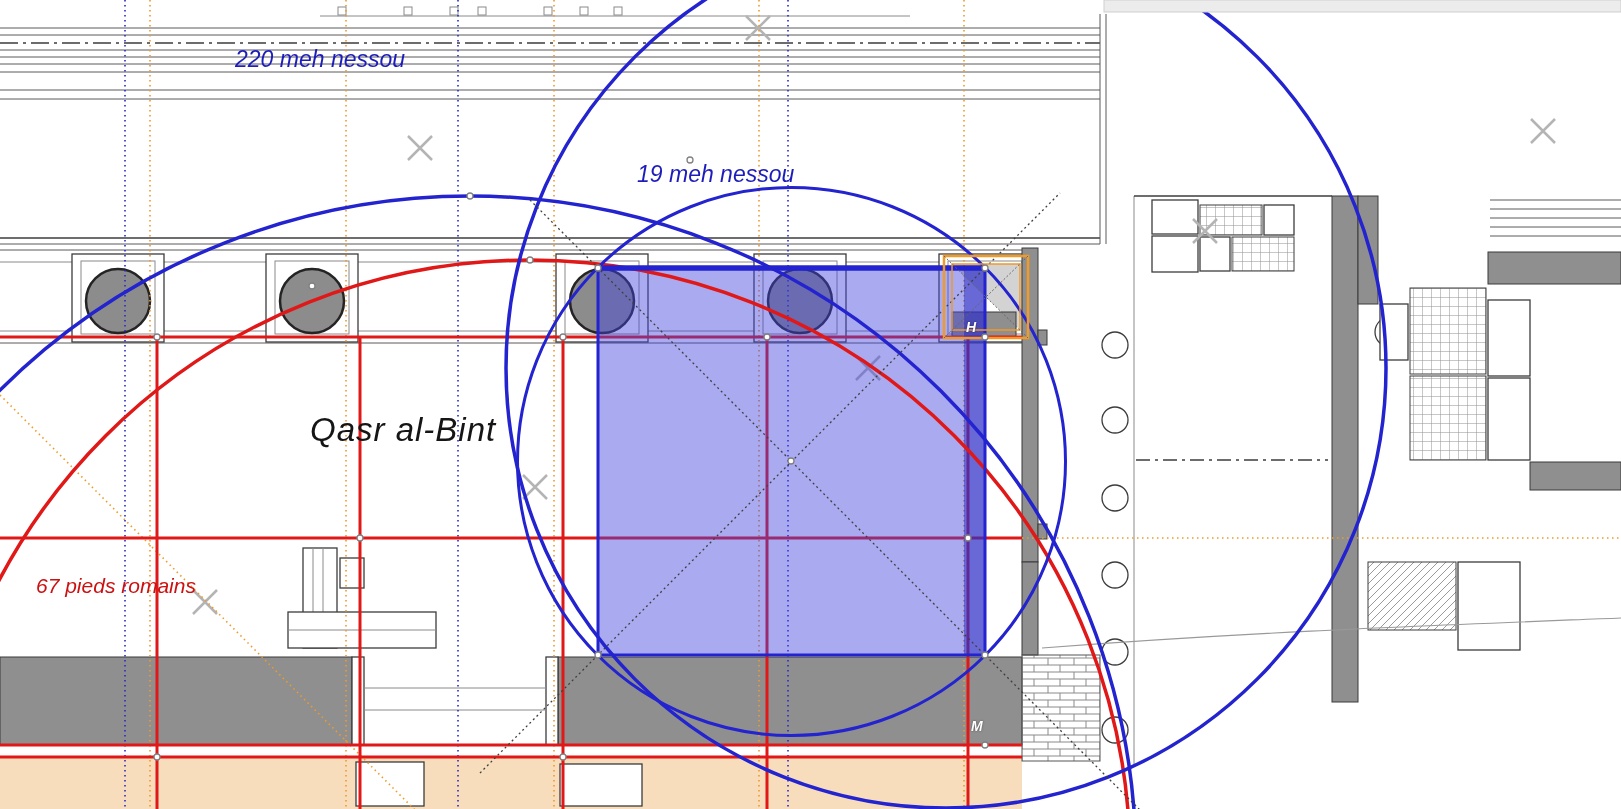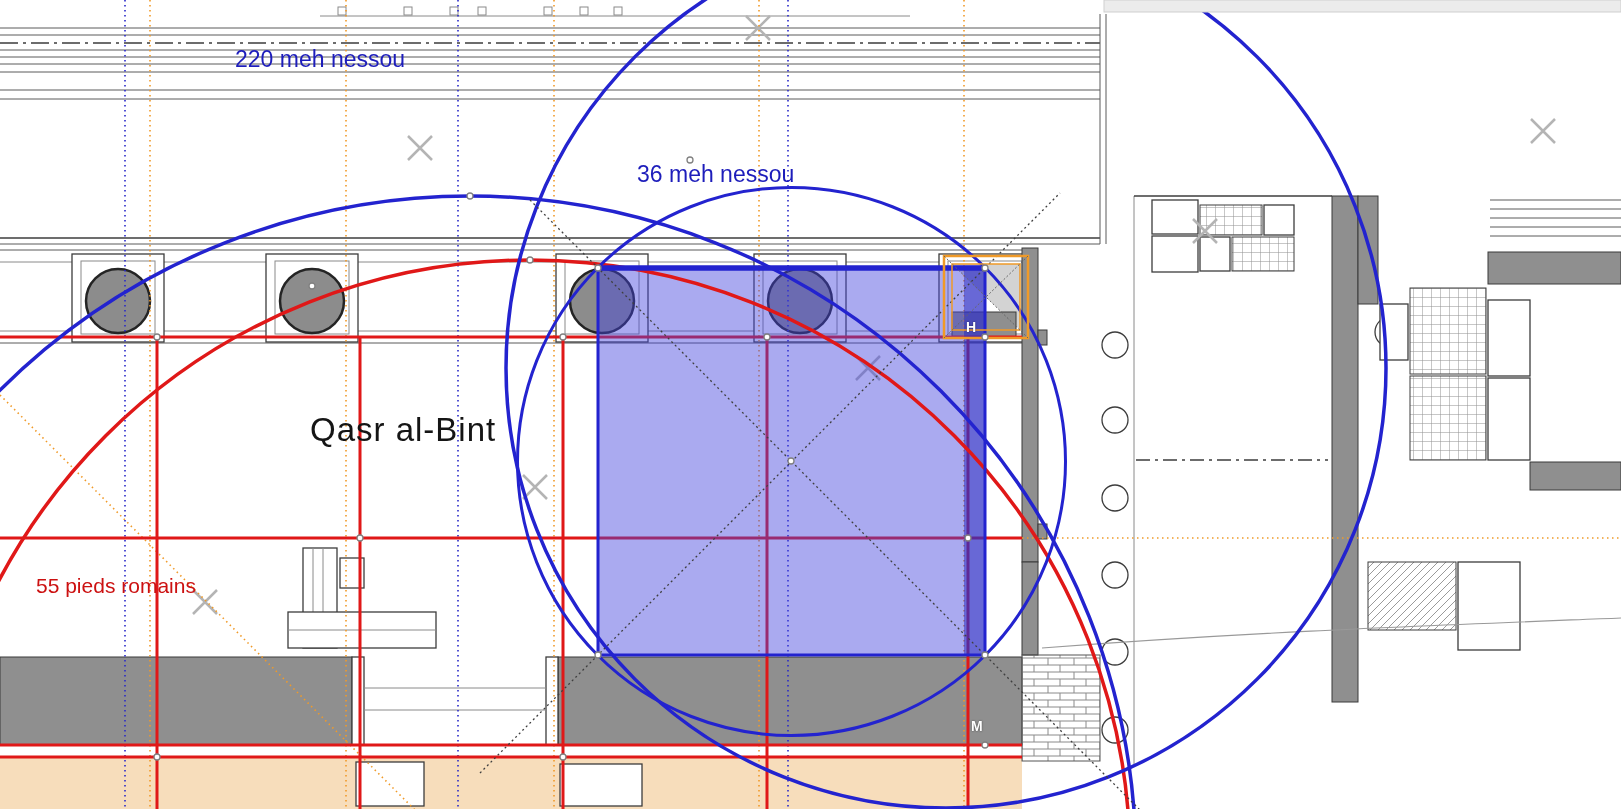--- a/index.html
+++ b/index.html
@@ -1,18 +1,18 @@
 <!DOCTYPE html>
 <html style="--blue: #2323cf; --dotted-blue: #2a2ac8; --red: #e01818; --orange: #f09a28; --plan-gray: #5a5a5a; --wall-gray: #8f8f8f; --peach: #f7ddbb; --square-fill: #4242dd; --label-blue: #1d1dbb; --label-red: #cc1111; --scrollbar: #ececec;"><head>
 <meta charset="utf-8">
 <style>
   * { margin:0; padding:0; box-sizing:border-box; }
   html,body { width:1621px; height:809px; overflow:hidden; background:#fff;
               font-family:"Liberation Sans", sans-serif; }
-  .stage { position:relative; width:1621px; height:809px; background:#fff; }
+  .stage { position:relative; width:1621px; height:809px; background:#fff;font-style:italic; }
   svg.scene { position:absolute; left:0; top:0; }
 
   
   .plan-line { stroke:var(--plan-gray); fill:none; stroke-width:1; }
   .plan-bold { stroke:#3c3c3c; fill:none; stroke-width:1.5; }
   .plan-fill { fill:#ffffff; stroke:#3c3c3c; stroke-width:1.3; }
   .plan-thin { fill:none; stroke:#8a8a8a; stroke-width:1; }
   .wall      { fill:var(--wall-gray); stroke:#3a3a3a; stroke-width:1; }
   .col-circle{ fill:#8c8c8c; stroke:#242424; stroke-width:2.5; }
   .cross     { stroke:#b4b4b4; stroke-width:2.5; fill:none; }
@@ -289,19 +289,19 @@
     <circle class="pt" cx="563" cy="757" r="3"></circle>
     <circle class="pt" cx="312" cy="286" r="3"></circle>
     <circle class="pt" cx="470" cy="196" r="3"></circle>
     <circle class="pt" cx="530" cy="260" r="3"></circle>
   </g>
 
   <rect class="scroll" x="1104" y="0" width="517" height="12"></rect>
 </svg>
 
 <div class="label label-blue" style="left:235px; top:48px;">220 meh nessou</div>
-<div class="label label-blue" style="left:637px; top:163px;">36 meh nessou</div>
+<div class="label label-blue" style="left:637px; top:163px;">19 meh nessou</div>
 <div class="label label-site" style="left:310px; top:413px;">Qasr al-Bint</div>
-<div class="label label-red" style="left:36px; top:575px;">55 pieds romains</div>
+<div class="label label-red" style="left:36px; top:575px;">67 pieds romains</div>
 <div class="label label-point" style="left:966px; top:320px;">H</div>
 <div class="label label-point" style="left:971px; top:719px;">M</div>
 
 </div>
 
 </body></html>

